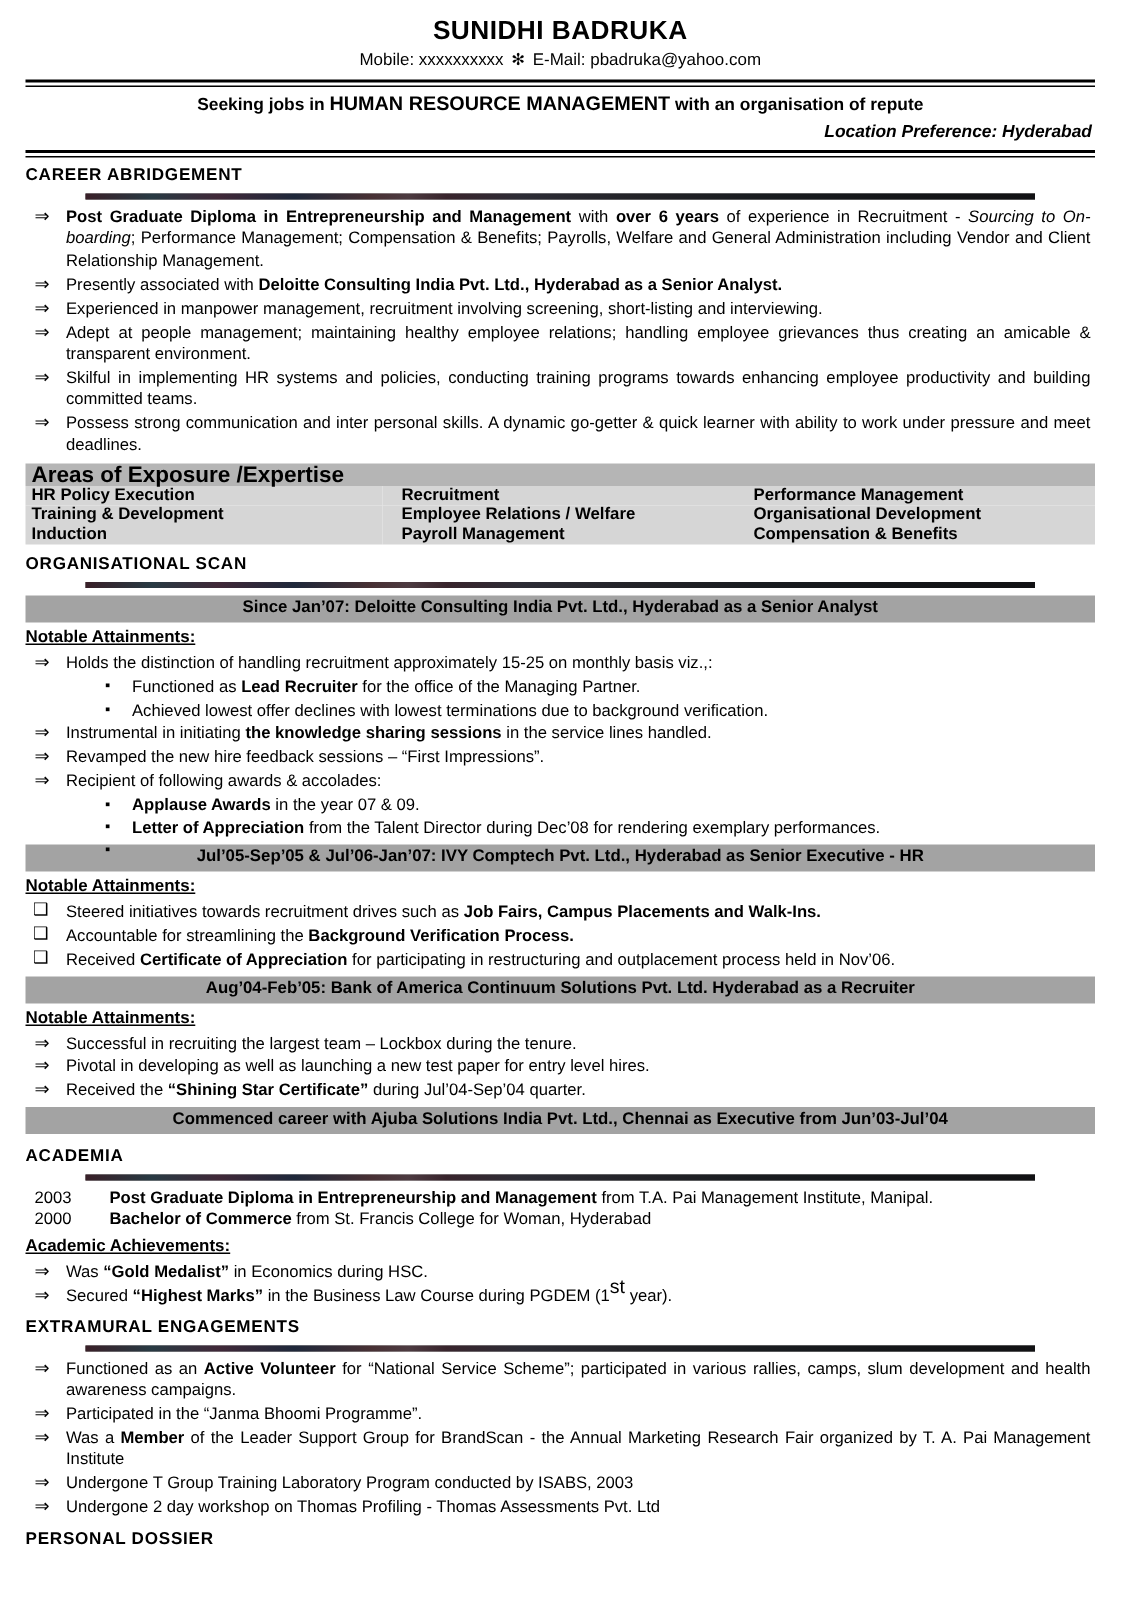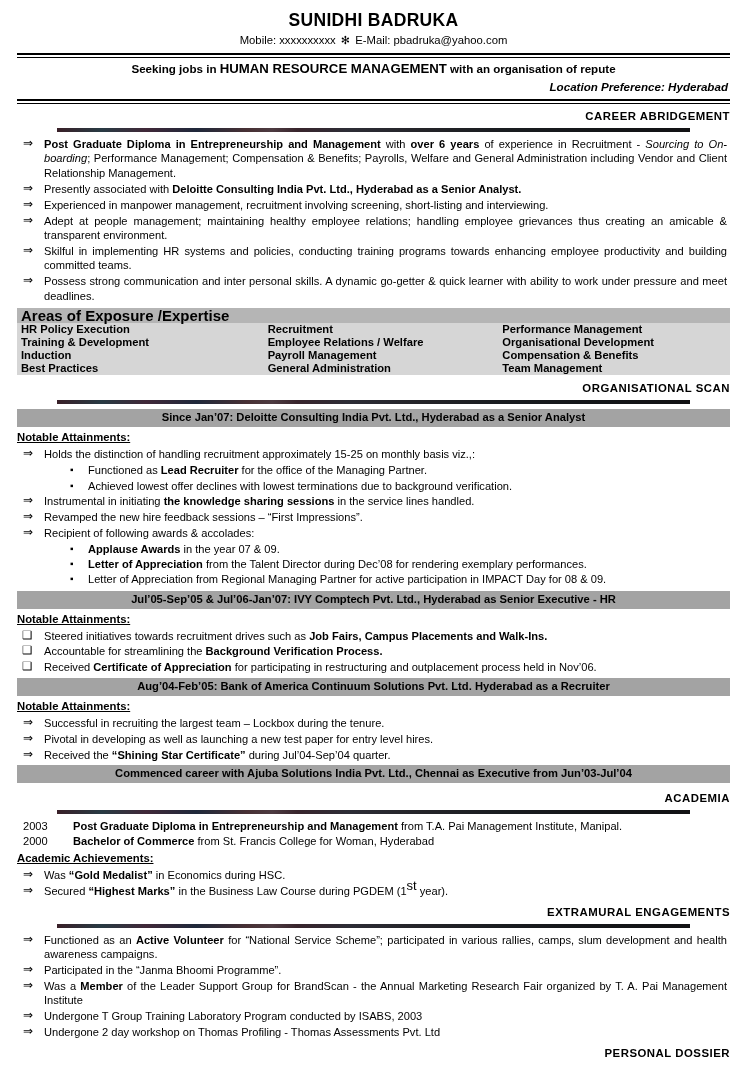--- a/index.html
+++ b/index.html
@@ -62,21 +62,21 @@
     font-size: 11.6px;
     font-weight: bold;
     font-style: italic;
     line-height: 16px;
     padding-top: 2px;
     padding-right: 2px;
   }
 
   
   .sec-title {
-    text-align: right;
+    text-align: left;
     font-size: 11.4px;
     font-weight: bold;
     letter-spacing: 0.5px;
     line-height: 15px;
     padding-top: 5px;
   }
   .fancy-rule {
     height: 4px;
     margin: 4px 40px 5px 40px;
     background:
@@ -254,46 +254,41 @@
         <tr>
           <td class="c1">Training &amp; Development</td>
           <td class="c2">Employee Relations / Welfare</td>
           <td class="c3">Organisational Development</td>
         </tr>
         <tr>
           <td class="c1">Induction</td>
           <td class="c2">Payroll Management</td>
           <td class="c3">Compensation &amp; Benefits</td>
         </tr>
-        <tr>
-          <td class="c1">Best Practices</td>
-          <td class="c2">General Administration</td>
-          <td class="c3">Team Management</td>
-        </tr>
       </tbody>
   </table>
 
   <div class="sec-title">ORGANISATIONAL SCAN</div>
   <div class="fancy-rule"></div>
   <div id="jobs-container">
       <div class="co-bar">Since Jan’07: Deloitte Consulting India Pvt. Ltd., Hyderabad as a Senior Analyst</div>
       <div class="attain">Notable Attainments:</div>
       <ul class="blist">
         <li><span class="bul">⇒</span><span>Holds the distinction of handling recruitment approximately 15-25 on monthly basis viz.,:</span></li>
         <ul class="sublist">
           <li><span class="bul">▪</span><span>Functioned as </span><b>Lead Recruiter</b><span> for the office of the Managing Partner.</span></li>
           <li><span class="bul">▪</span><span>Achieved lowest offer declines with lowest terminations due to background verification.</span></li>
         </ul>
         <li><span class="bul">⇒</span><span>Instrumental in initiating </span><b>the knowledge sharing sessions</b><span> in the service lines handled.</span></li>
         <li><span class="bul">⇒</span><span>Revamped the new hire feedback sessions – “First Impressions”.</span></li>
         <li><span class="bul">⇒</span><span>Recipient of following awards &amp; accolades:</span></li>
         <ul class="sublist">
           <li><span class="bul">▪</span><b>Applause Awards</b><span> in the year 07 &amp; 09.</span></li>
           <li><span class="bul">▪</span><b>Letter of Appreciation</b><span> from the Talent Director during Dec’08 for rendering exemplary performances.</span></li>
-          <li><span class="bul">▪</span><span>Letter of Appreciation from Regional Managing Partner for active participation in IMPACT Day for 08 &amp; 09.</span></li>
+          <li><span class="bul">▪</span></li>
         </ul>
       </ul>
       <div class="co-bar">Jul’05-Sep’05 &amp; Jul’06-Jan’07: IVY Comptech Pvt. Ltd., Hyderabad as Senior Executive - HR</div>
       <div class="attain">Notable Attainments:</div>
       <ul class="blist sq">
         <li><span class="bul">❑</span><span>Steered initiatives towards recruitment drives such as </span><b>Job Fairs, Campus Placements and Walk-Ins.</b></li>
         <li><span class="bul">❑</span><span>Accountable for streamlining the </span><b>Background Verification Process.</b></li>
         <li><span class="bul">❑</span><span>Received </span><b>Certificate of Appreciation</b><span> for participating in restructuring and outplacement process held in Nov’06.</span></li>
       </ul>
       <div class="co-bar">Aug’04-Feb’05: Bank of America Continuum Solutions Pvt. Ltd. Hyderabad as a Recruiter</div>

